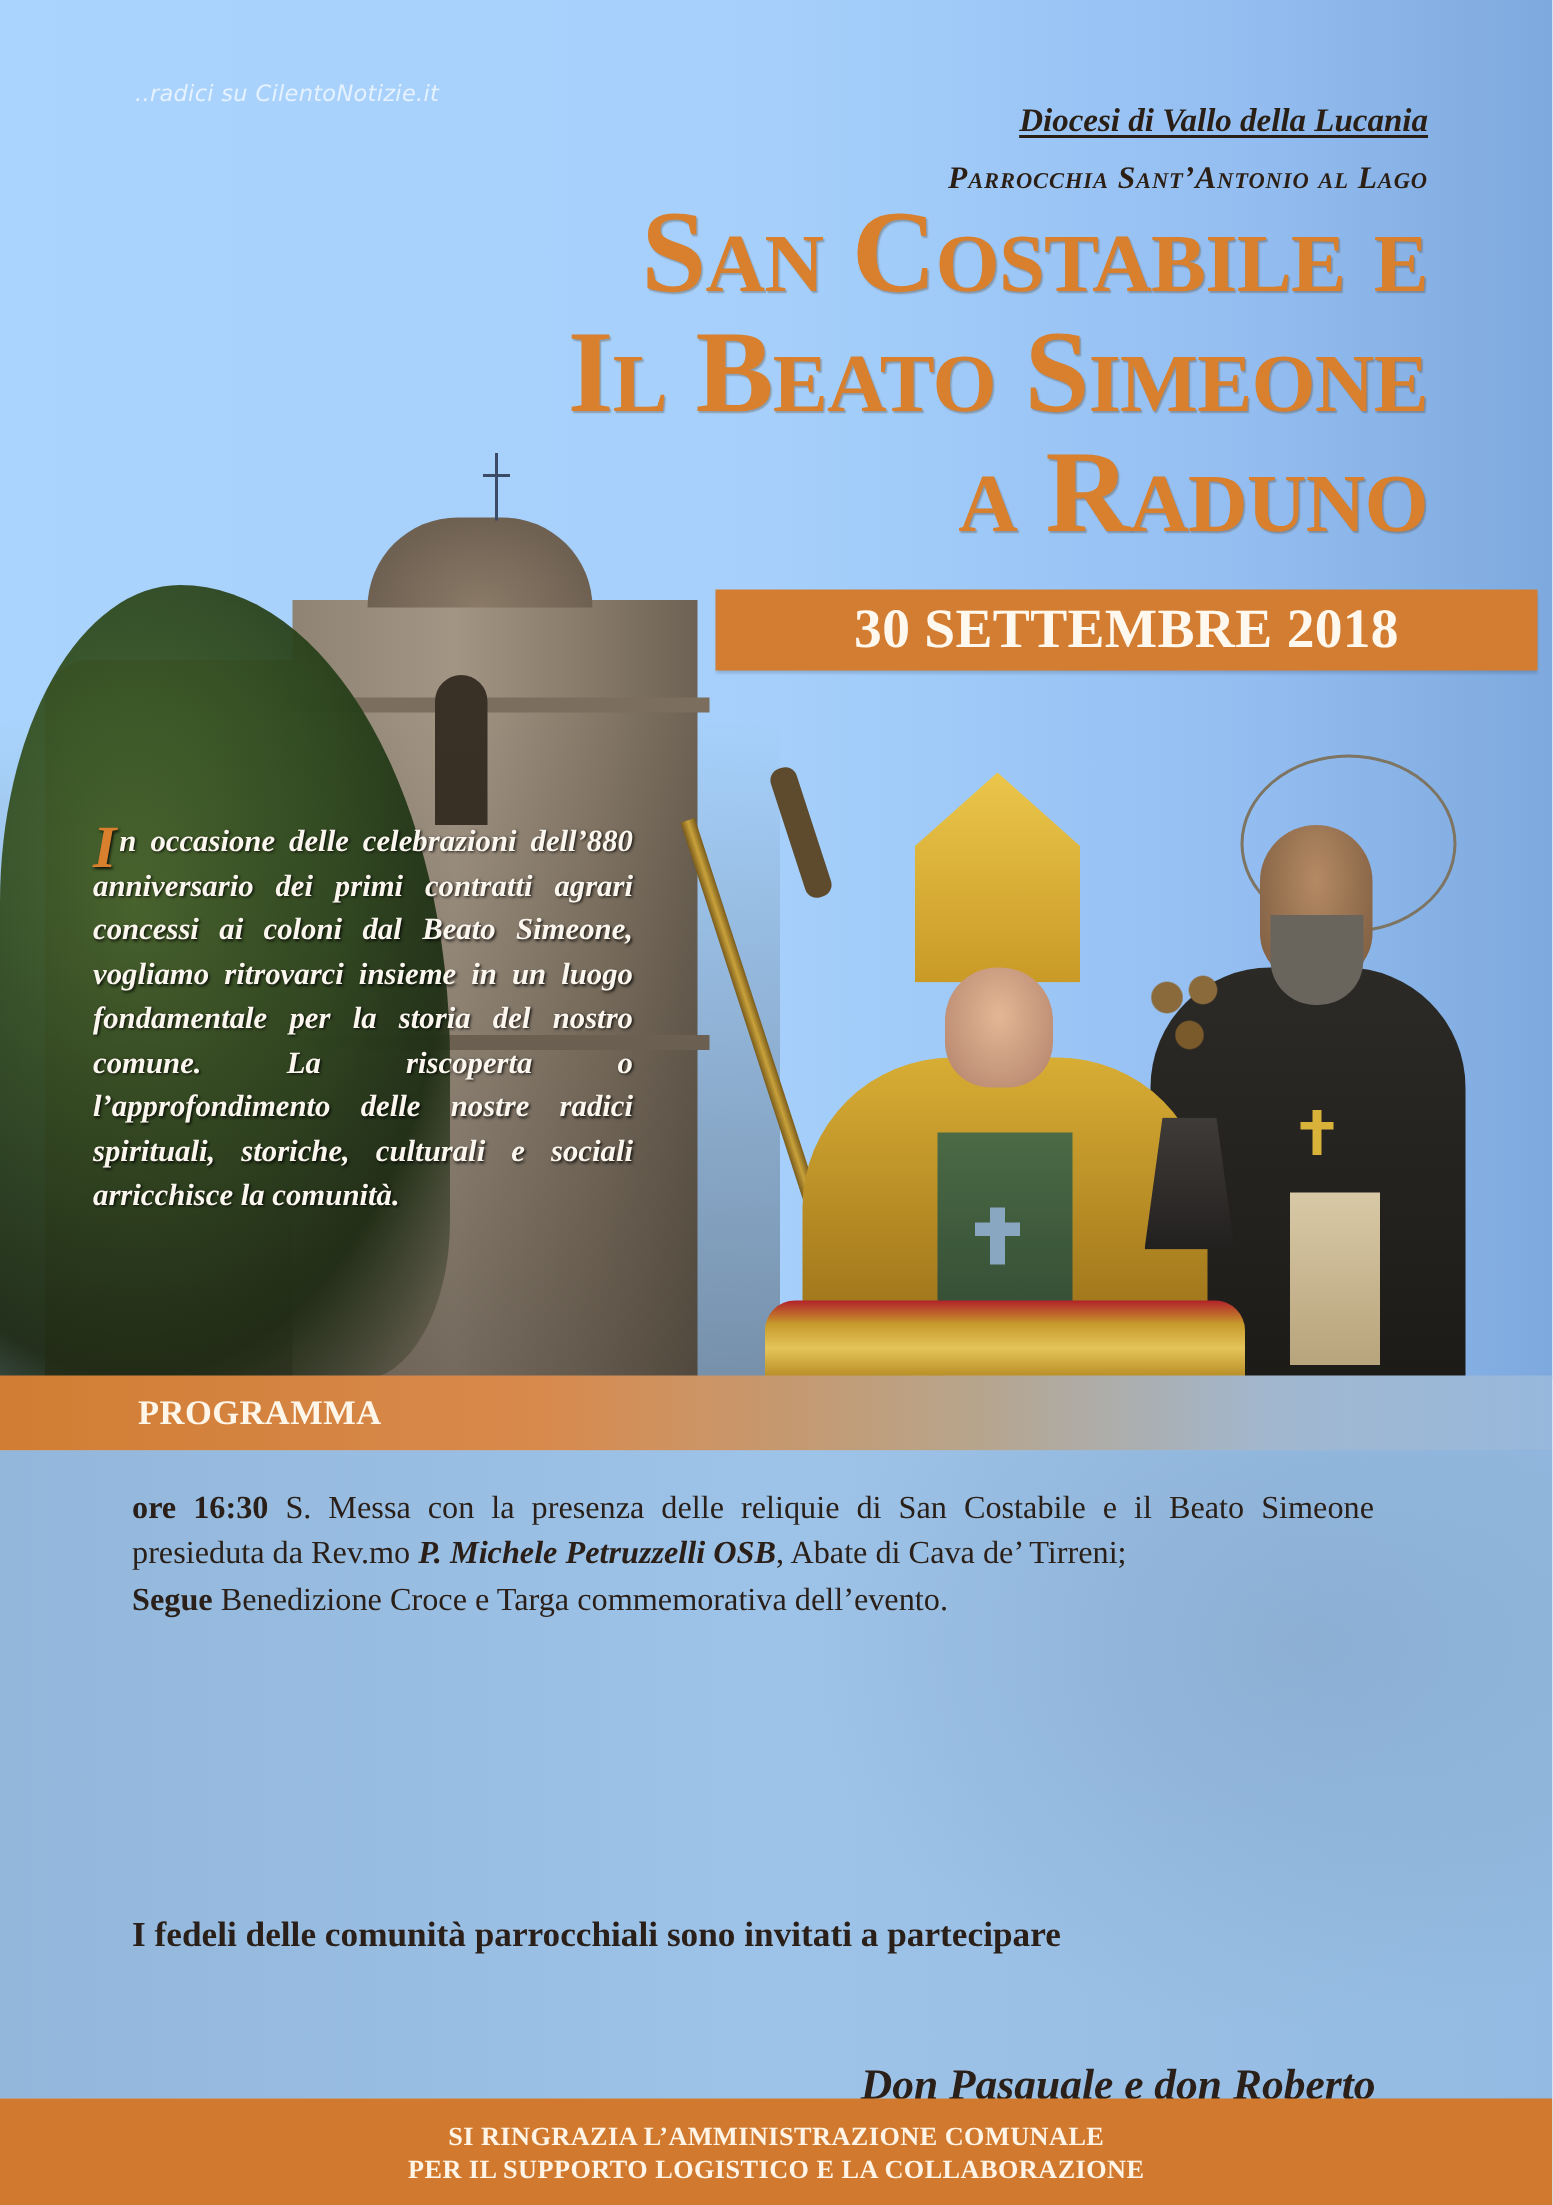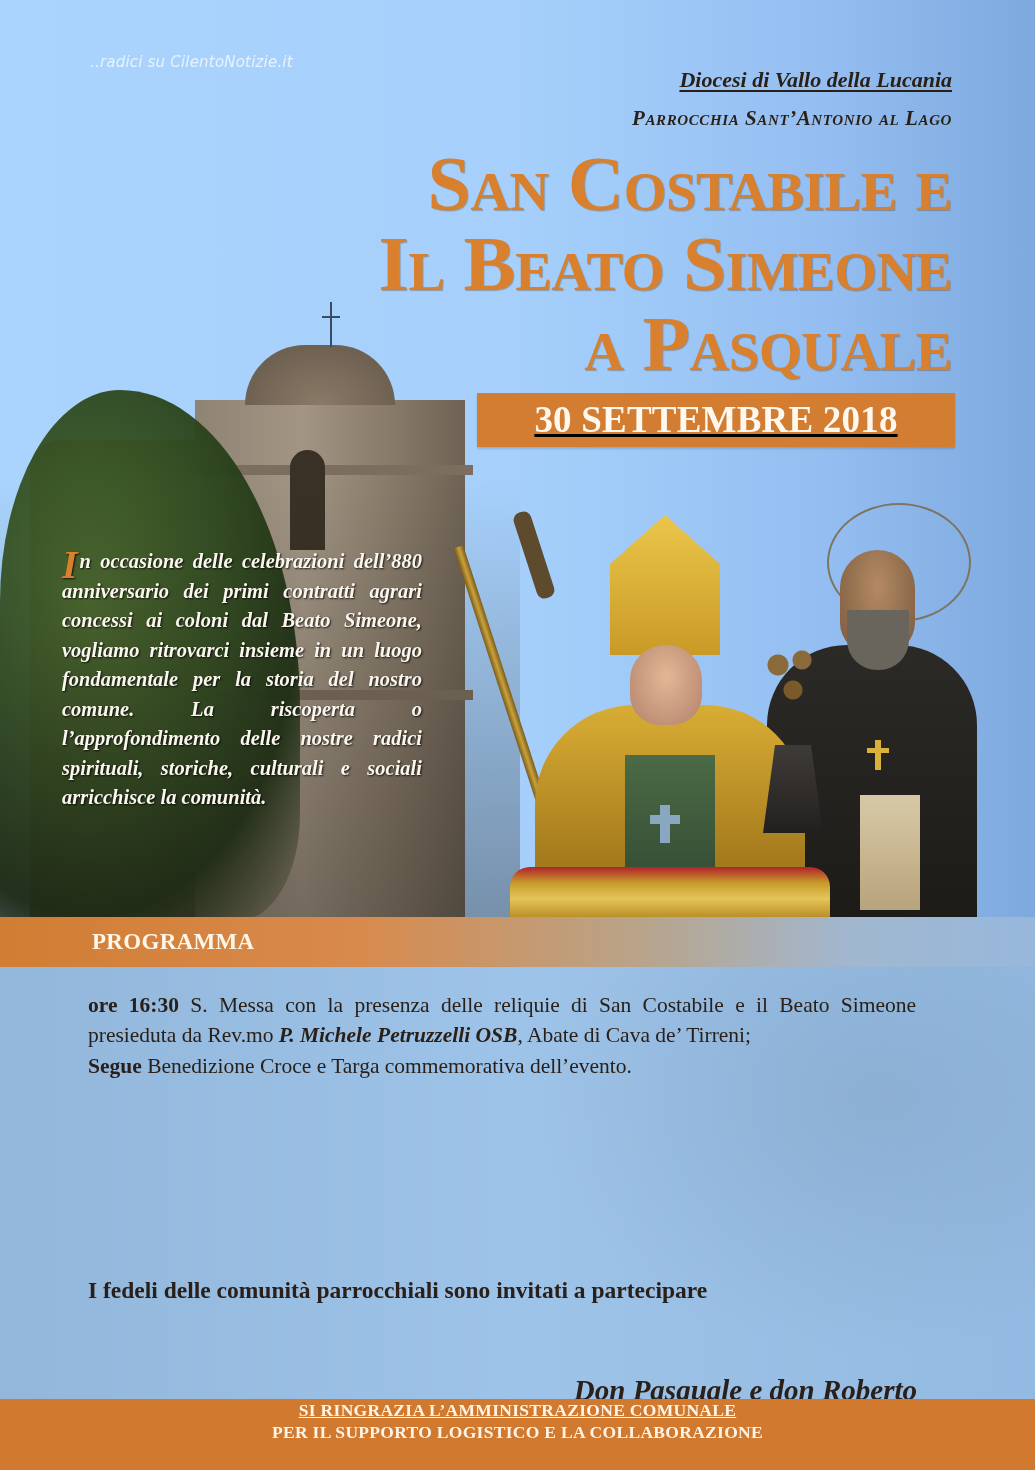--- a/index.html
+++ b/index.html
@@ -68,26 +68,26 @@
                          radial-gradient(circle at 70% 15%, #8a6a3a 0 9px, transparent 10px),
                          radial-gradient(circle at 55% 45%, #7a5a2a 0 9px, transparent 10px); }
 
   
   .watermark { position:absolute; left:90px; top:53px; font-family:"DejaVu Sans", sans-serif; font-style:italic;
                font-size:15px; color:#e6f2ff; letter-spacing:.2px; }
   .diocese { position:absolute; right:83px; top:67px; font-style:italic; font-weight:bold;
              font-size:22px; color:#2a1f16; text-decoration:underline; text-underline-offset:3px; }
   .parish { position:absolute; right:83px; top:106px; font-size:21px; font-weight:bold; color:#2b1f16;
             font-variant: small-caps; letter-spacing:.6px;font-style:italic; }
-  .title { position:absolute; right:83px; top:144px; text-align:right; color:#d8802e; font-weight:bold;
+  .title { position:absolute; right:83px; top:128px; text-align:right; color:#d8802e; font-weight:bold;
            font-variant: small-caps; font-size:78px; line-height:80px; letter-spacing:-.5px;
            text-shadow: 1px 1px 1px rgba(90,60,30,.35); }
   .title div { white-space:nowrap; }
-  .date-band { position:absolute; left:477px; top:393px; width:478px; height:54px; background:#d27d31;
-               box-shadow: 0 2px 2px rgba(0,0,0,.15); text-decoration: underline; }
+  .date-band { position:absolute; left:477px; top:393px; width:548px; height:54px; background:#d27d31;
+               box-shadow: 0 2px 2px rgba(0,0,0,.15); }
   .date-band span { display:block; text-align:center; color:#fff8ee; font-weight:bold; font-size:37px; line-height:54px; letter-spacing:.2px; }
 
   
   .intro { position:absolute; left:62px; top:547px; width:360px; font-style:italic; font-weight:bold;
            color:#fbf6ee; font-size:20.5px; line-height:29.5px; text-align:justify; text-align-last:left;
            text-shadow: 1px 1px 2px rgba(0,0,0,.8); }
   .intro .dropcap { color:#d8802e; font-size:40px; line-height:20px; float:left; margin-top:8px; margin-right:2px; font-weight:bold; }
 
   
   .program-band { position:absolute; left:0; top:917px; width:1035px; height:50px;
@@ -104,21 +104,21 @@
   .program p { margin:0; text-align:justify; }
   .program b { font-weight:bold; }
   .program .em { font-style:italic; font-weight:bold;margin-top:12px; }
   .advice { position:absolute; left:88px; top:1235px; font-size:21px; color:#2a2019; }
   .invite { position:absolute; left:88px; top:1277px; font-size:23.5px; font-weight:bold; color:#2a2019; }
   .signature { position:absolute; right:118px; top:1340px; font-size:29px; font-style:italic; font-weight:bold; color:#2a2019;margin-top:34px; }
 
   
   .footer { position:absolute; left:0; top:1399px; width:1035px; height:71px; background:#d17a2f; }
   .footer div { text-align:center; color:#fff4e6; font-weight:bold; font-size:17.5px; letter-spacing:.3px; }
-  .footer .l1 { line-height:22px;text-decoration:underline; }
+  .footer .l1 { margin-top:14px; line-height:22px; }
   .footer .l2 { line-height:22px; }
 </style>
 </head>
 <body>
 
 <div class="poster">
   <div class="sky"></div>
 
   <div class="tower-wrap">
     <div class="church-wall"></div>
@@ -152,21 +152,21 @@
     <div class="reliquary"></div>
     <div class="cushion"></div>
   </div>
 
   <div class="watermark">..radici su CilentoNotizie.it</div>
   <div class="diocese">Diocesi di Vallo della Lucania</div>
   <div class="parish">Parrocchia Sant’Antonio al Lago</div>
   <div class="title">
     <div>San Costabile e</div>
     <div>Il Beato Simeone</div>
-    <div>a Pasquale</div>
+    <div>a Raduno</div>
   </div>
   <div class="date-band">
     <span>30 SETTEMBRE 2018</span>
   </div>
 
   <div class="intro">
     <span class="dropcap">I</span><span>n occasione delle celebrazioni dell’880 anniversario dei primi contratti agrari concessi ai coloni dal Beato Simeone, vogliamo ritrovarci insieme in un luogo fondamentale per la storia del nostro comune. La riscoperta o l’approfondimento delle nostre radici spirituali, storiche, culturali e sociali arricchisce la comunità.</span>
   </div>
 
   <div class="program-band">

